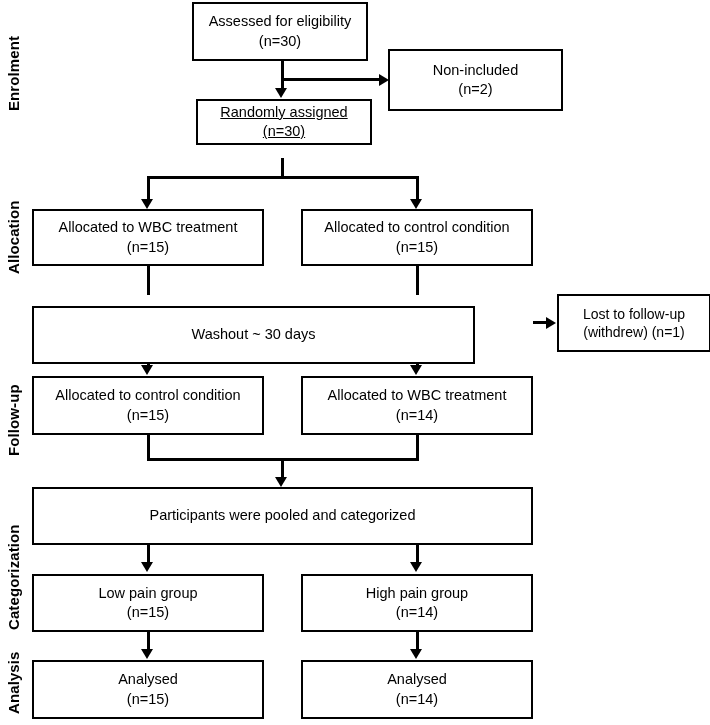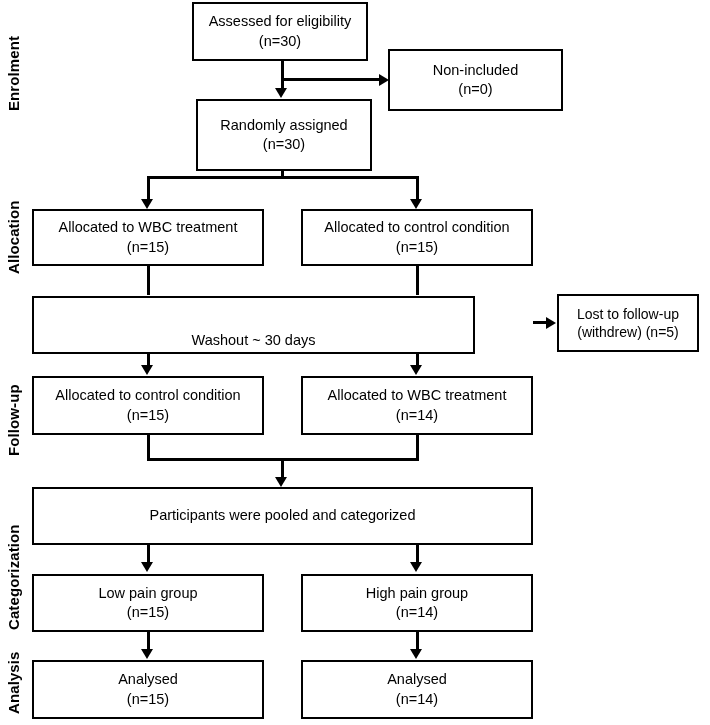--- a/index.html
+++ b/index.html
@@ -144,45 +144,45 @@
   <div class="vline" style="left:416px; top:632px; height:18px;"></div>
   <div class="arrow-down" style="left:410px; top:649px;"></div>
 
   <div class="node" style="left:192px; top:2px; width:176px; height:59px;">
     <span class="ln">Assessed for eligibility</span>
     <span class="ln">(n=30)</span>
   </div>
 
   <div class="node" style="left:388px; top:49px; width:175px; height:62px;">
     <span class="ln">Non-included</span>
-    <span class="ln">(n=0)</span>
-  </div>
-
-  <div class="node" style="left:196px; top:99px; width:176px; height:72px;">
+    <span class="ln">(n=2)</span>
+  </div>
+
+  <div class="node" style="left:196px; top:99px; width:176px; height:46px;text-decoration:underline;">
     <span class="ln">Randomly assigned</span>
     <span class="ln">(n=30)</span>
   </div>
 
   <div class="node" style="left:32px; top:209px; width:232px; height:57px;">
     <span class="ln">Allocated to WBC treatment</span>
     <span class="ln">(n=15)</span>
   </div>
 
   <div class="node" style="left:301px; top:209px; width:232px; height:57px;">
     <span class="ln">Allocated to control condition</span>
     <span class="ln">(n=15)</span>
   </div>
 
-  <div class="node" style="left:32px; top:296px; width:443px; height:58px;justify-content:flex-end;">
+  <div class="node" style="left:32px; top:306px; width:443px; height:58px;">
     <span class="ln">Washout ~ 30 days</span>
   </div>
 
-  <div class="node small" style="left:557px; top:294px; width:142px; height:58px;">
+  <div class="node small" style="left:557px; top:294px; width:154px; height:58px;">
     <span class="ln">Lost to follow-up</span>
-    <span class="ln">(withdrew) (n=5)</span>
+    <span class="ln">(withdrew) (n=1)</span>
   </div>
 
   <div class="node" style="left:32px; top:376px; width:232px; height:59px;">
     <span class="ln">Allocated to control condition</span>
     <span class="ln">(n=15)</span>
   </div>
 
   <div class="node" style="left:301px; top:376px; width:232px; height:59px;">
     <span class="ln">Allocated to WBC treatment</span>
     <span class="ln">(n=14)</span>

